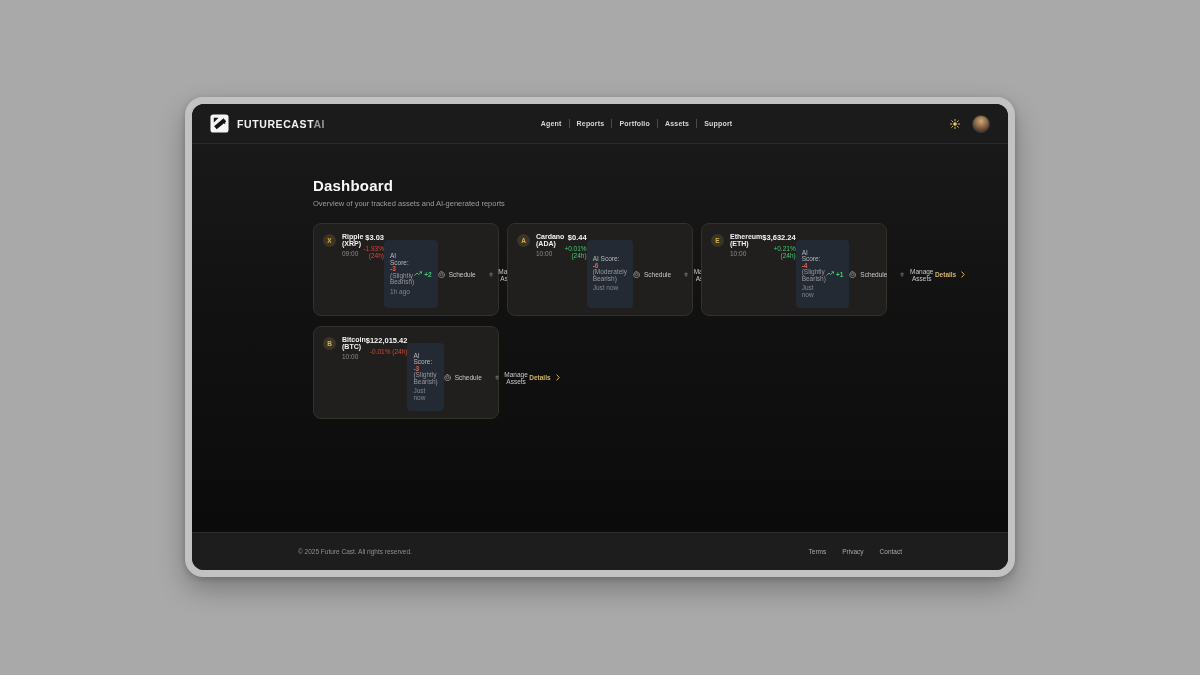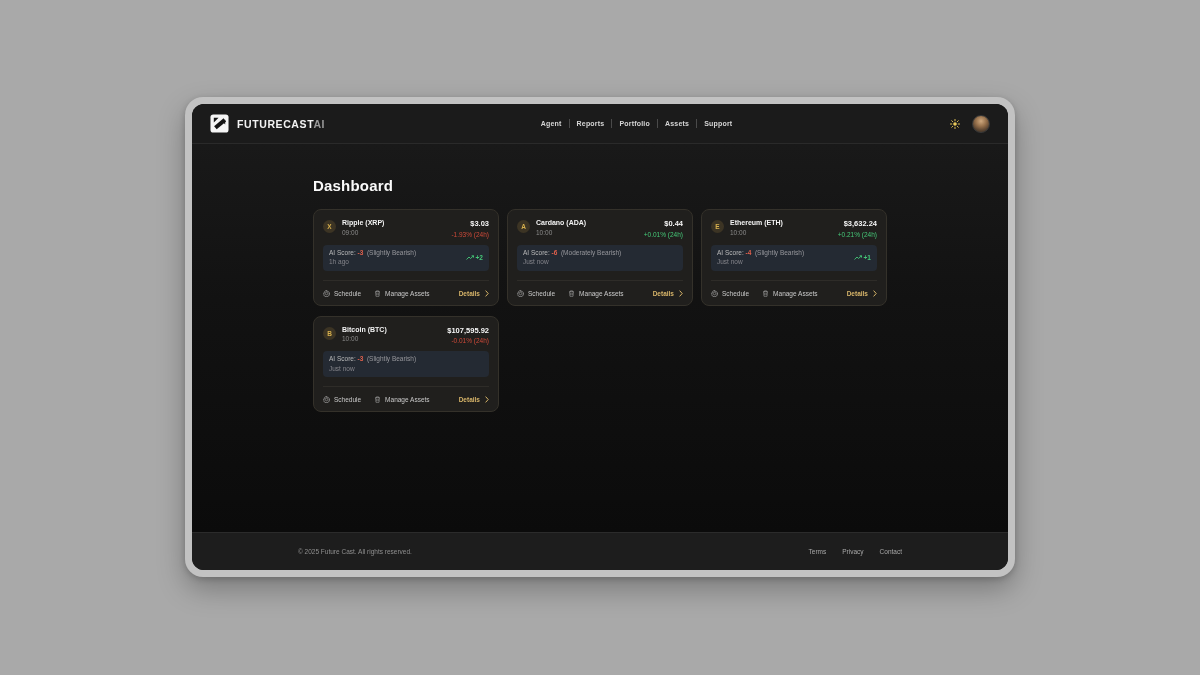--- a/index.html
+++ b/index.html
@@ -73,21 +73,21 @@
     gap:10px 8px;
   }
 
   
   .card {
     background:#201f1d;
     border:1px solid #34312a;
     border-radius:8px;
     padding:9px 9px 7px 9px;
     min-height:93px;
-    display:flex; flex-direction:column;
+    display:flex; flex-direction:row;
   }
   .card-head { display:flex; align-items:flex-start; }
   .coin-badge {
     width:13px; height:13px; border-radius:50%;
     background:#3c3424; color:#d8b14e;
     font-size:6.5px; font-weight:bold;
     display:flex; align-items:center; justify-content:center;
     flex:0 0 13px; margin-top:1px;
   }
   .coin-meta { margin-left:6px; }
@@ -193,20 +193,21 @@
             </g>
           </svg>
         </button>
         <div class="avatar"></div>
       </div>
     </header>
 
     <main class="app-main">
       <div class="container">
         <h1 class="page-title">Dashboard</h1>
+        <p class="page-subtitle">Overview of your tracked assets and AI-generated reports</p>
 
         <section class="cards">
 
           <article class="card">
             <div class="card-head">
               <span class="coin-badge">X</span>
               <span class="coin-meta">
                 <div class="coin-name">Ripple (XRP)</div>
                 <div class="coin-time">09:00</div>
               </span>
@@ -341,21 +342,21 @@
           </article>
 
           <article class="card">
             <div class="card-head">
               <span class="coin-badge">B</span>
               <span class="coin-meta">
                 <div class="coin-name">Bitcoin (BTC)</div>
                 <div class="coin-time">10:00</div>
               </span>
               <span class="price-meta">
-                <div class="coin-price">$107,595.92</div>
+                <div class="coin-price">$122,015.42</div>
                 <div class="coin-change down">-0.01% (24h)</div>
               </span>
             </div>
             <div class="ai-box">
               <span class="ai-lines">
                 <div class="ai-line1"><span>AI Score:</span> <span class="ai-score">-3</span>&nbsp; <span class="ai-label">(Slightly Bearish)</span></div>
                 <div class="ai-updated">Just now</div>
               </span>
             </div>
             <div class="card-divider"></div>

